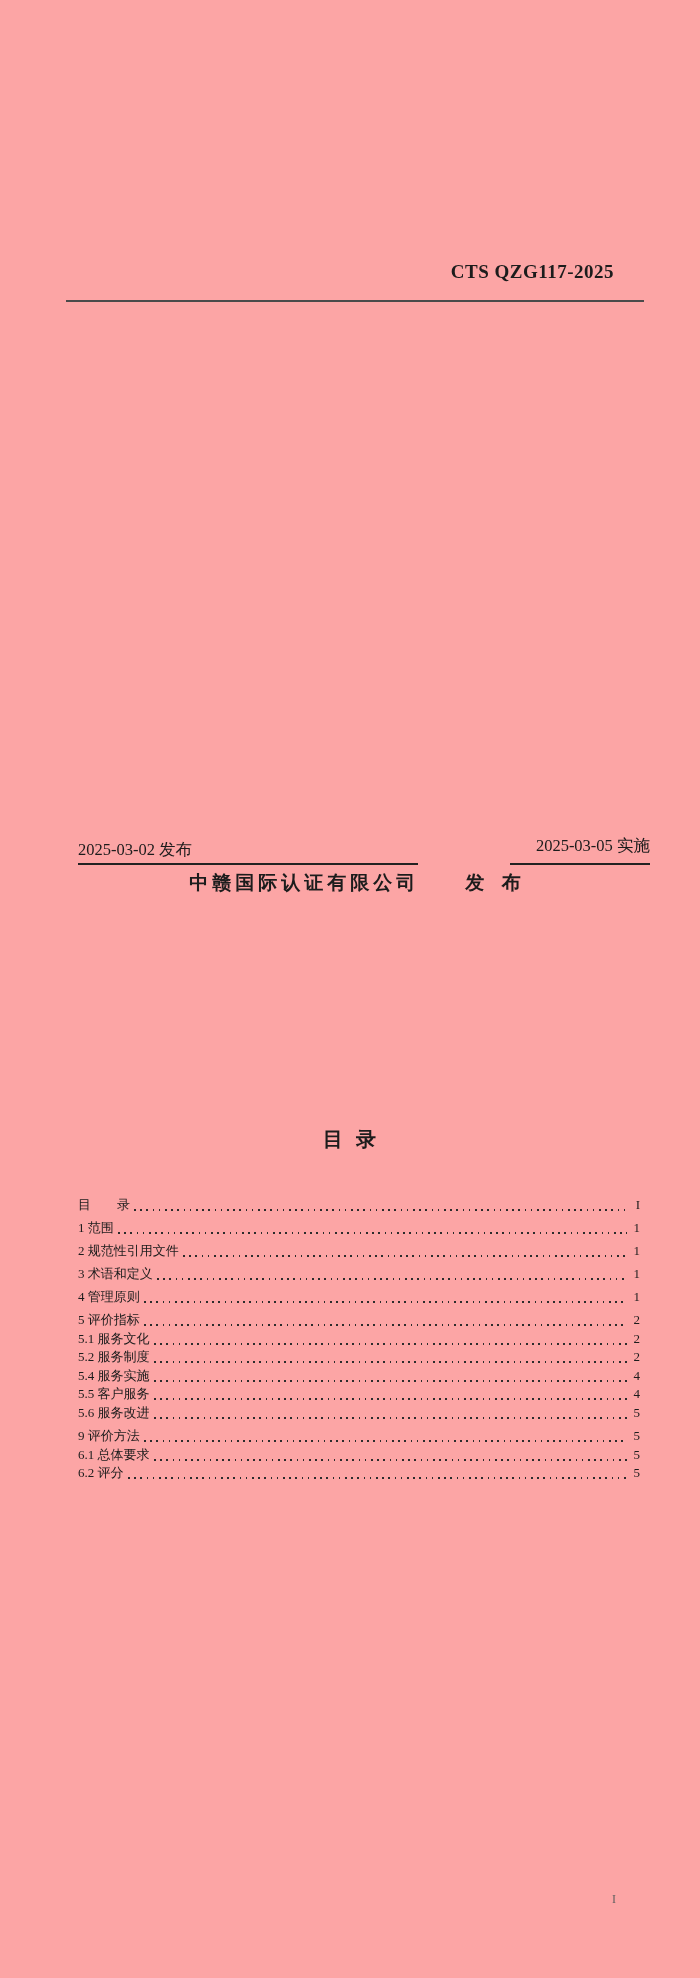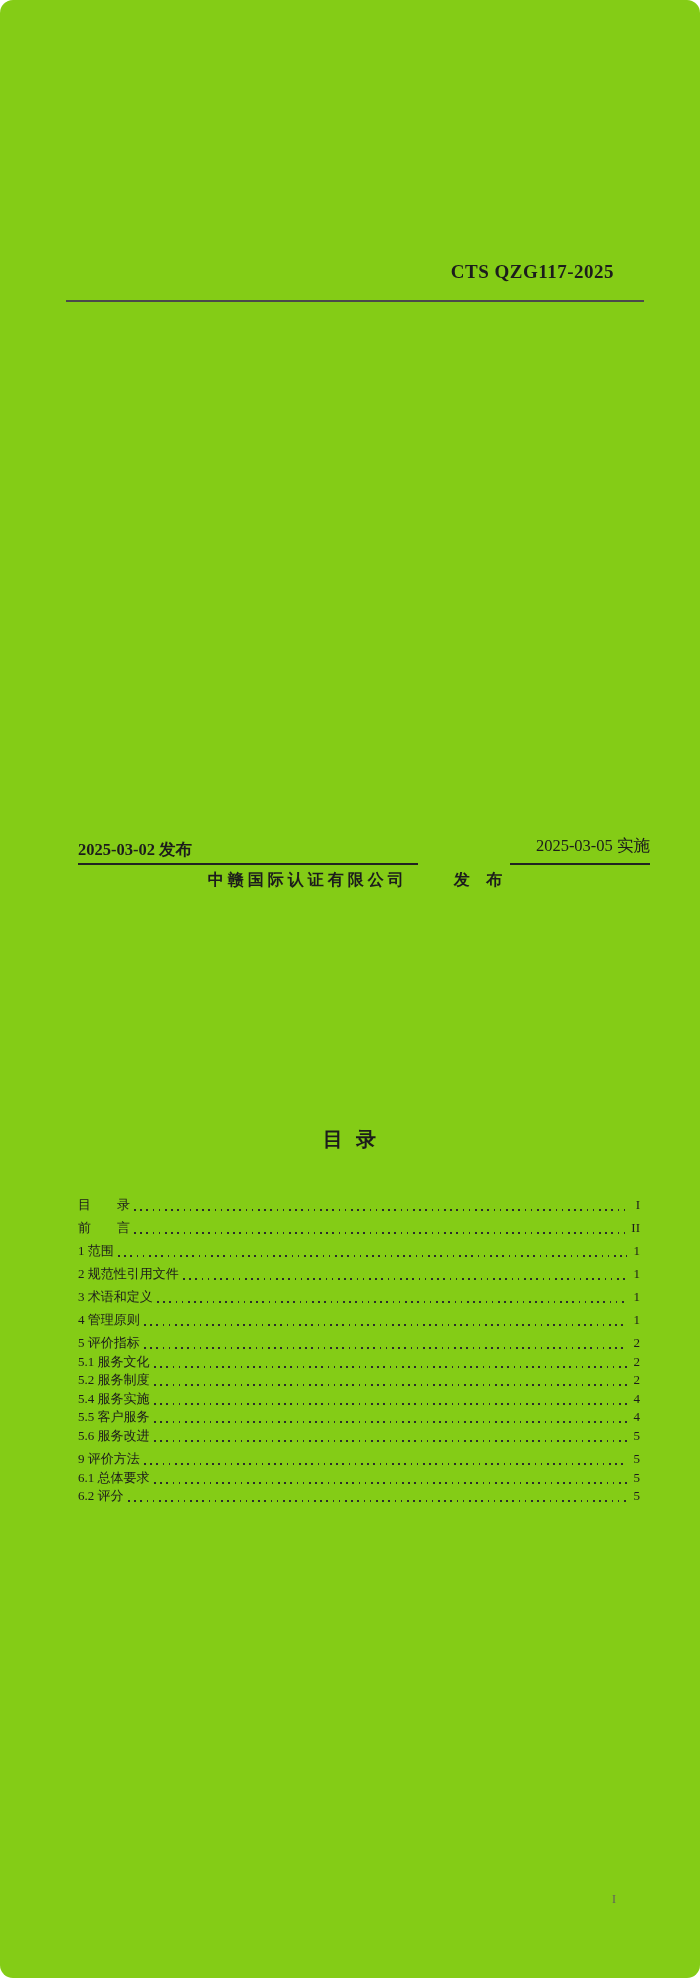--- a/index.html
+++ b/index.html
@@ -6,22 +6,21 @@
   html, body { background: #ffffff; }
   body {
     width: 700px; height: 1978px;
     font-family: "Liberation Serif", "DejaVu Serif", serif;
     color: #1c1c1c;
     position: relative;
     overflow: hidden;
   }
   .page {
     position: absolute; inset: 0;
-    background: #84cc16;
-    border-radius: 13px;
+    background: #fca5a5;
   }
   .doc-code {
     position: absolute; top: 261px; left: 66px; right: 56px;
     text-align: right; padding-right: 30px;
     font-size: 19px; font-weight: bold;
     letter-spacing: 0.5px;
     font-family: "Liberation Serif", "DejaVu Serif", serif;
   }
   .head-rule {
     position: absolute; top: 300px; left: 66px; right: 56px;
@@ -40,34 +39,33 @@
   }
   .date-row {
     display: flex; justify-content: space-between; align-items: flex-end;
     font-size: 16.5px;
   }
   .date-left {
     width: 340px; margin-left: 12px;
     border-bottom: 2px solid #222;
     padding-bottom: 2px;
     white-space: pre;
-    font-weight: bold;
   }
   .date-right {
     width: 140px;
     border-bottom: 2px solid #222;
     padding-bottom: 6px;
     text-align: right;
     white-space: pre;
   }
   .publisher-row {
     margin-top: 5px;
     display: flex; justify-content: center; align-items: baseline;
     font-family: "Liberation Sans", "DejaVu Sans", sans-serif;
-    font-size: 16px; font-weight: bold;
+    font-size: 19px; font-weight: bold;
   }
   .publisher-name { letter-spacing: 4px; white-space: pre; }
   .publisher-action { margin-left: 46px; letter-spacing: 6px; white-space: pre; }
   .toc-heading {
     position: absolute; top: 1126px; left: 0; right: 0;
     text-align: center;
     font-size: 20px; font-weight: bold;
     letter-spacing: 1px;
     white-space: pre;
   }
@@ -125,25 +123,20 @@
 
   <div class="toc-heading">目  录</div>
 
   <div class="toc">
     <div class="toc-row">
       <span class="toc-label">目　　录</span>
       <span class="toc-leader"></span>
       <span class="toc-page">I</span>
     </div>
 
-    <div class="toc-row">
-      <span class="toc-label">前　　言</span>
-      <span class="toc-leader"></span>
-      <span class="toc-page">II</span>
-    </div>
 
     <div class="toc-row">
       <span class="toc-label">1 范围</span>
       <span class="toc-leader"></span>
       <span class="toc-page">1</span>
     </div>
 
     <div class="toc-row">
       <span class="toc-label">2 规范性引用文件</span>
       <span class="toc-leader"></span>

